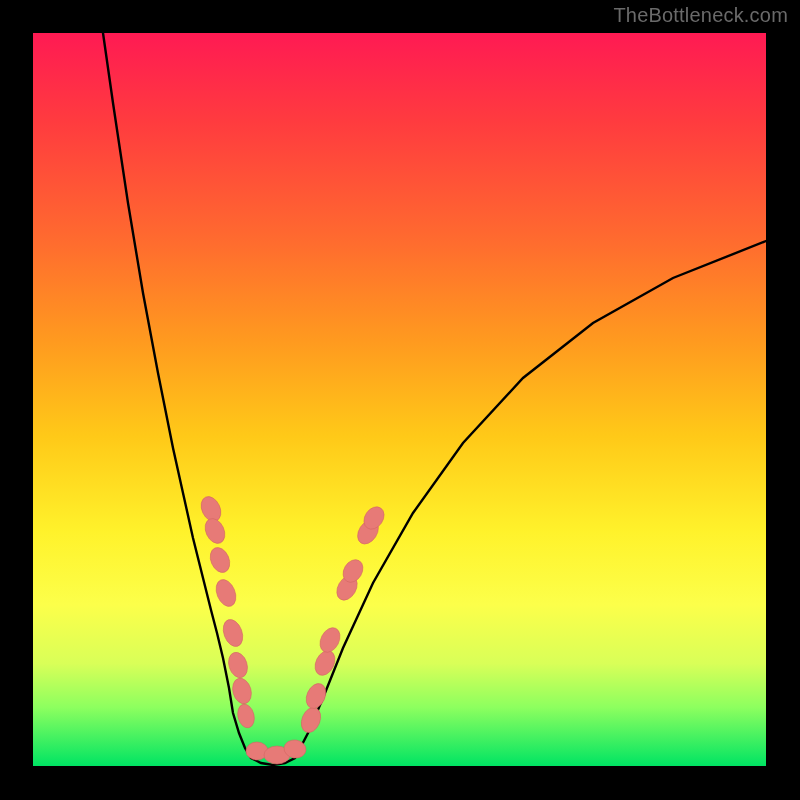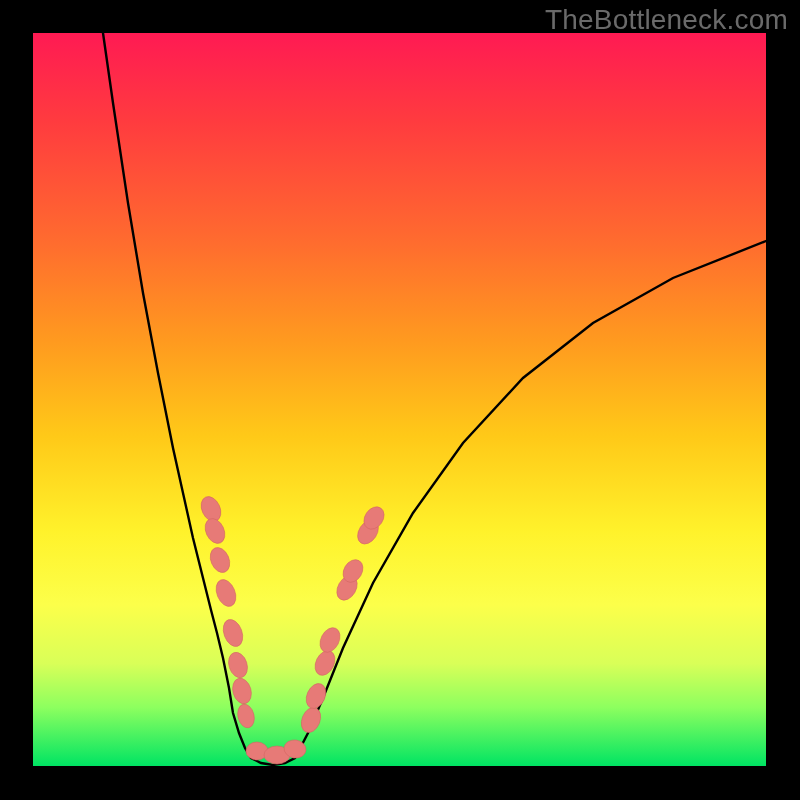--- a/index.html
+++ b/index.html
@@ -15,21 +15,21 @@
     position: relative;
     width: 800px;
     height: 800px;
     background: #000;
   }
   .watermark {
     position: absolute;
     top: 4px;
     right: 12px;
     color: #6a6a6a;
-    font-size: 28px;
+    font-size: 20px;
     font-weight: 400;
     letter-spacing: 0.2px;
     z-index: 10;
   }
   .plot-area {
     position: absolute;
     left: 33px;
     top: 33px;
     width: 733px;
     height: 733px;

